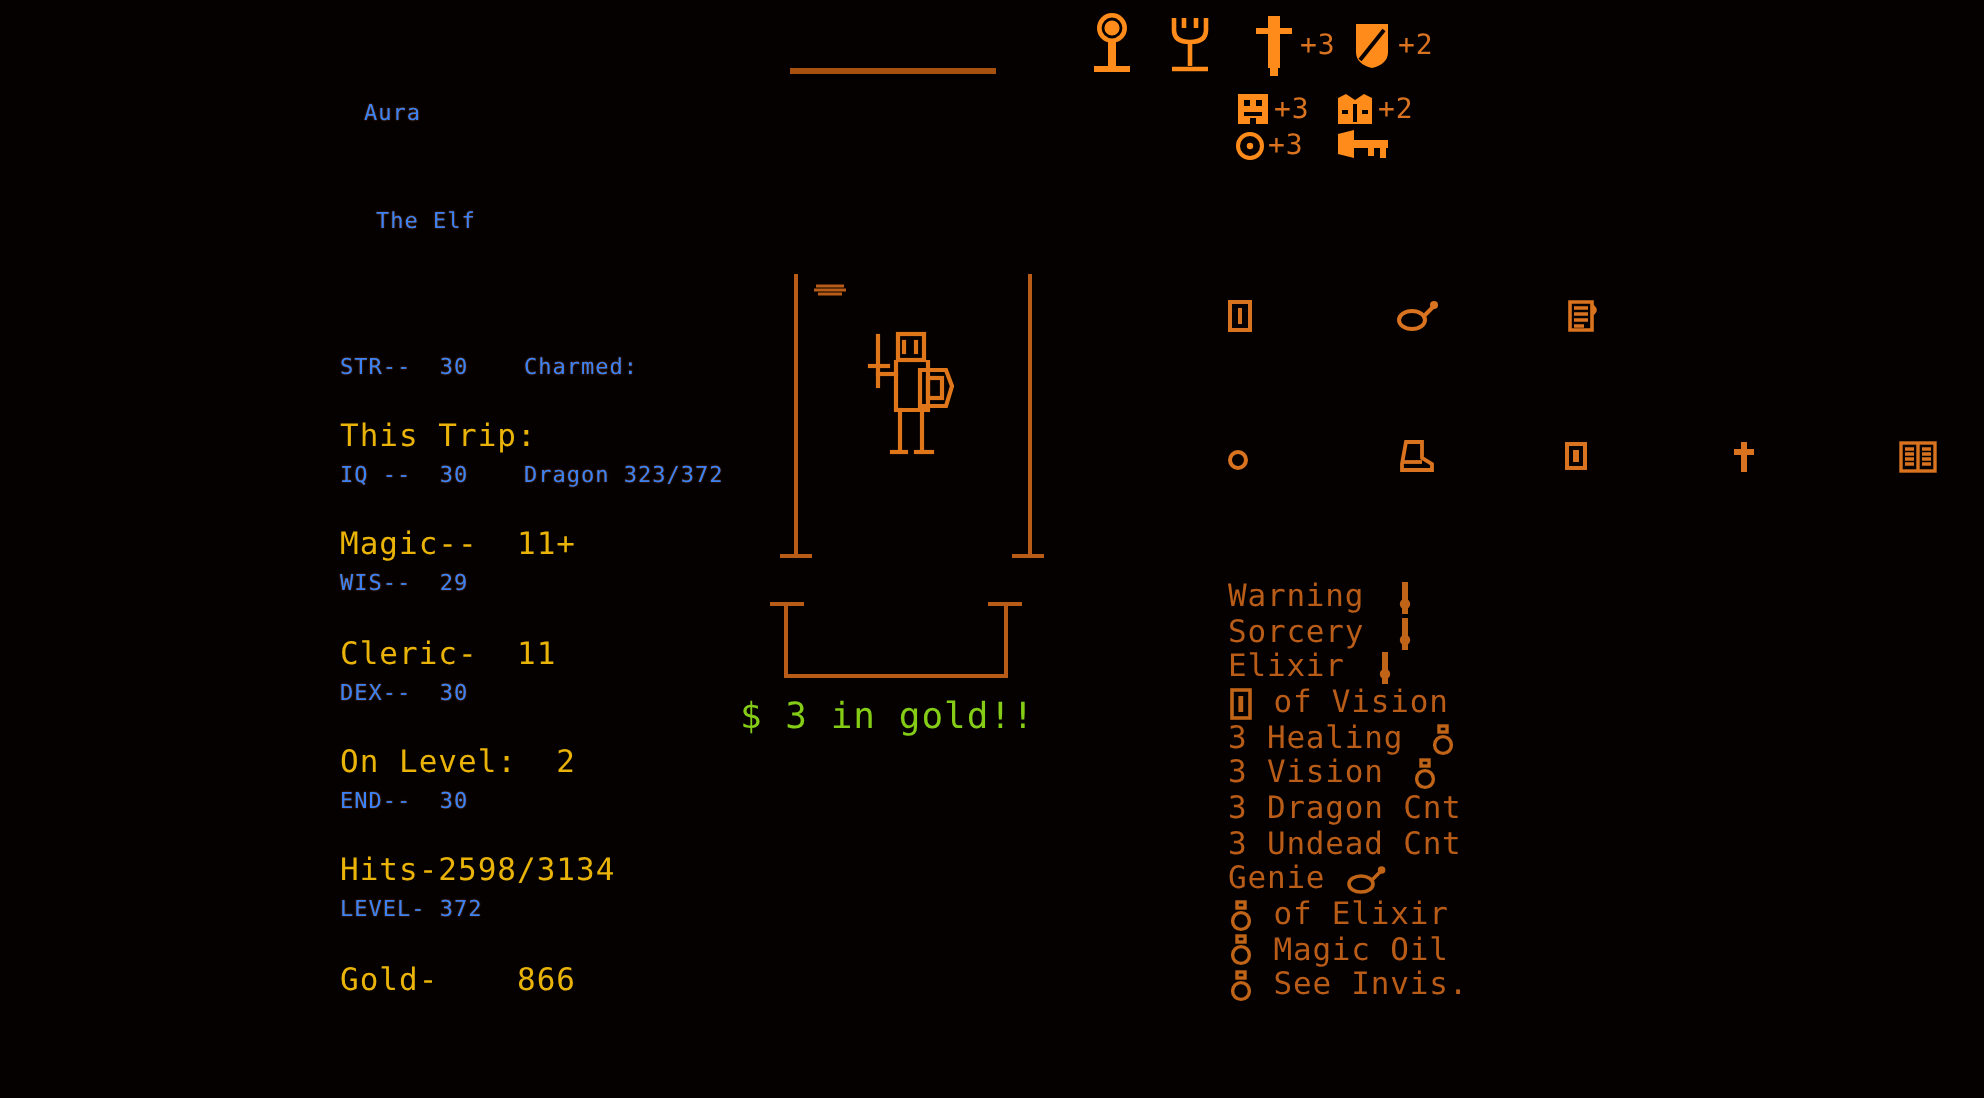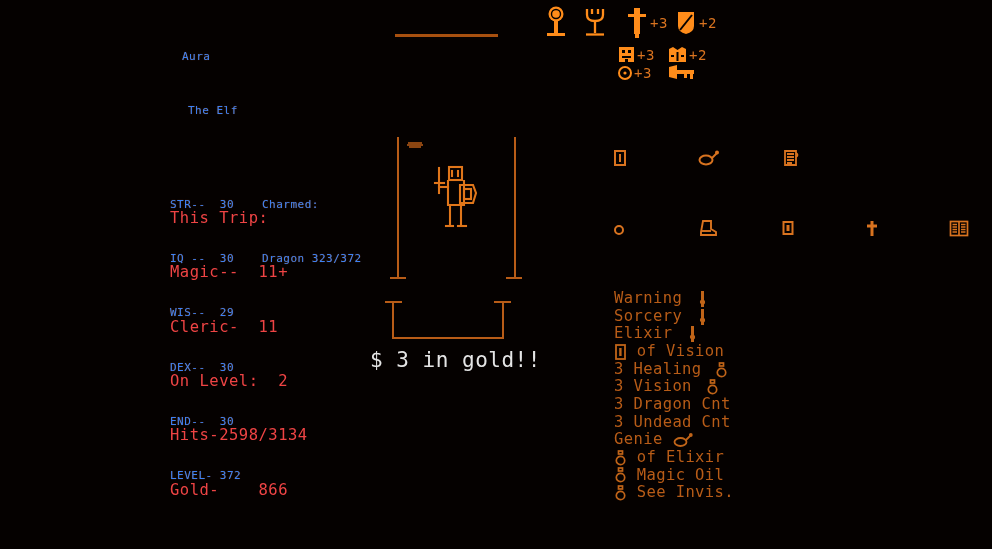--- a/index.html
+++ b/index.html
@@ -36,32 +36,31 @@
     white-space: pre;
     color: #3b82f6;
     text-shadow: 0 0 1px #8a410d;
   }
   .stat-row { white-space: pre; display: block; height: 18.1px; }
   .hero-name { padding-left: 12px; }
   .hero-class { padding-left: 18px; }
   .stat-col2 {
     display: inline-block;
     width: 92px;
-    margin-top: 21px;
   }
   #trip-panel {
     position: absolute;
     left: 170px;
     top: 173px;
     width: 260px;
     font-size: 15.5px;
     line-height: 18.1px;
     letter-spacing: 0.5px;
     white-space: pre;
-    color: #ef4444;
+    color: #eab308;
   }
 
   
   #top-rule {
     position: absolute;
     left: 395px;
     top: 34px;
     width: 103px;
     height: 3px;
     background: #a8500f;
@@ -120,24 +119,24 @@
     top: 163px;
     width: 62px;
     height: 72px;
   }
 
   
   #gold-message {
     position: absolute;
     left: 370px;
     top: 348px;
-    font-size: 21px;
+    font-size: 18px;
     letter-spacing: 0.5px;
     white-space: pre;
-    color: #e5e5e5;
+    color: #84cc16;
   }
 
   
   #equipment {
     position: absolute;
     left: 538px;
     top: 4px;
     width: 210px;
     height: 84px;
   }

